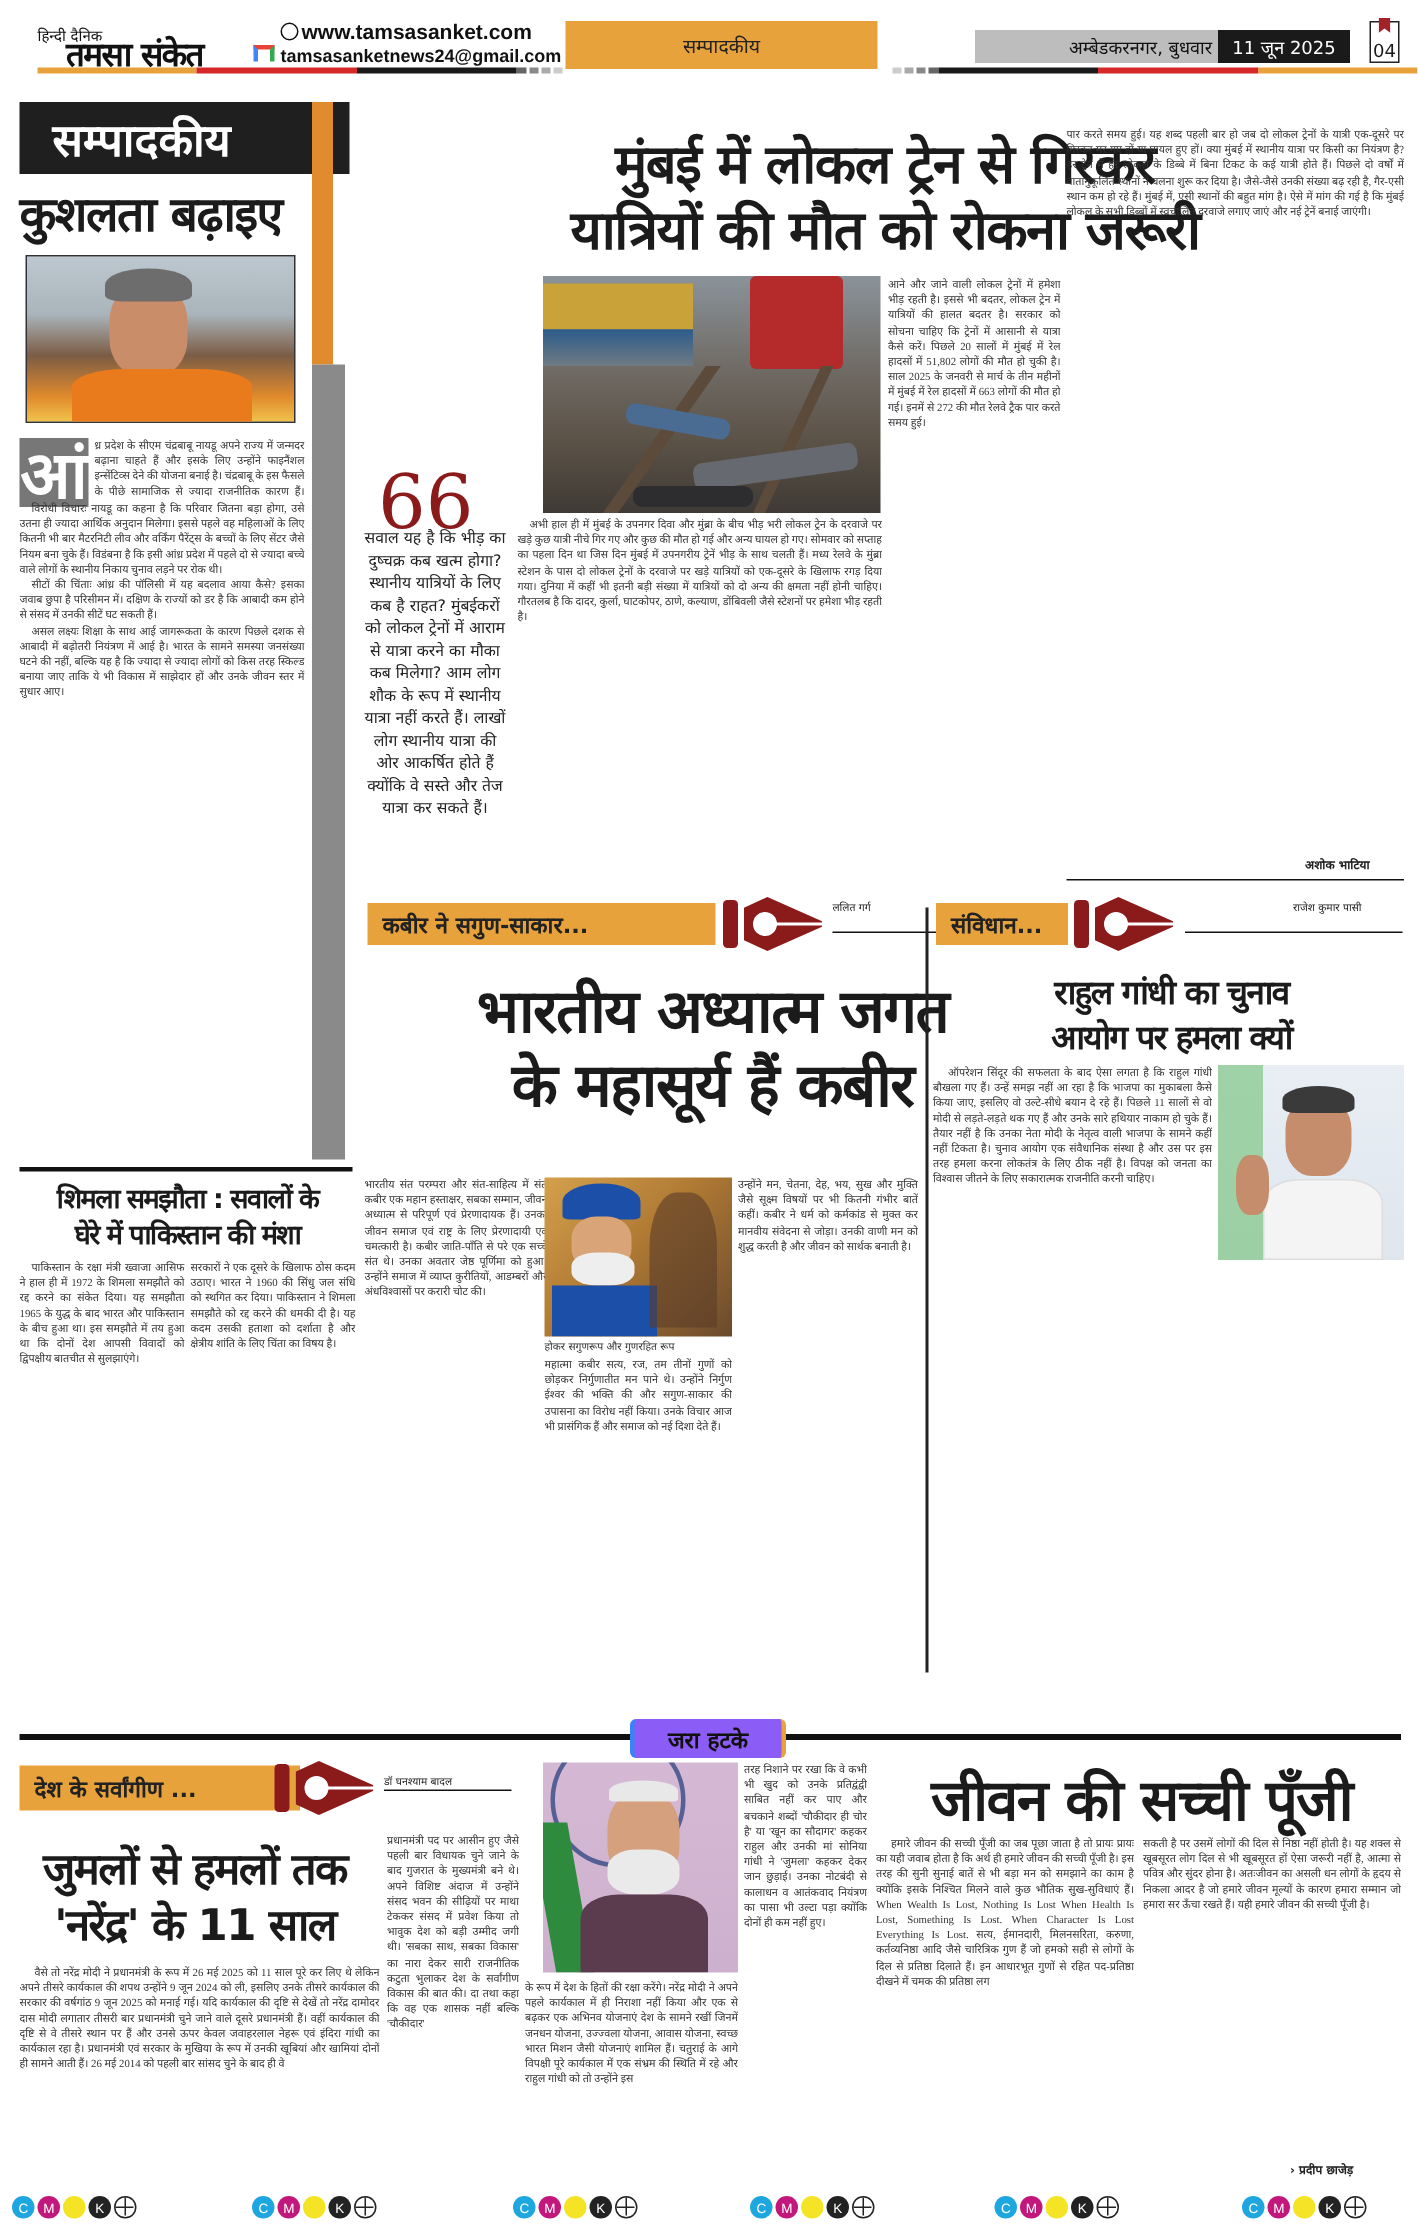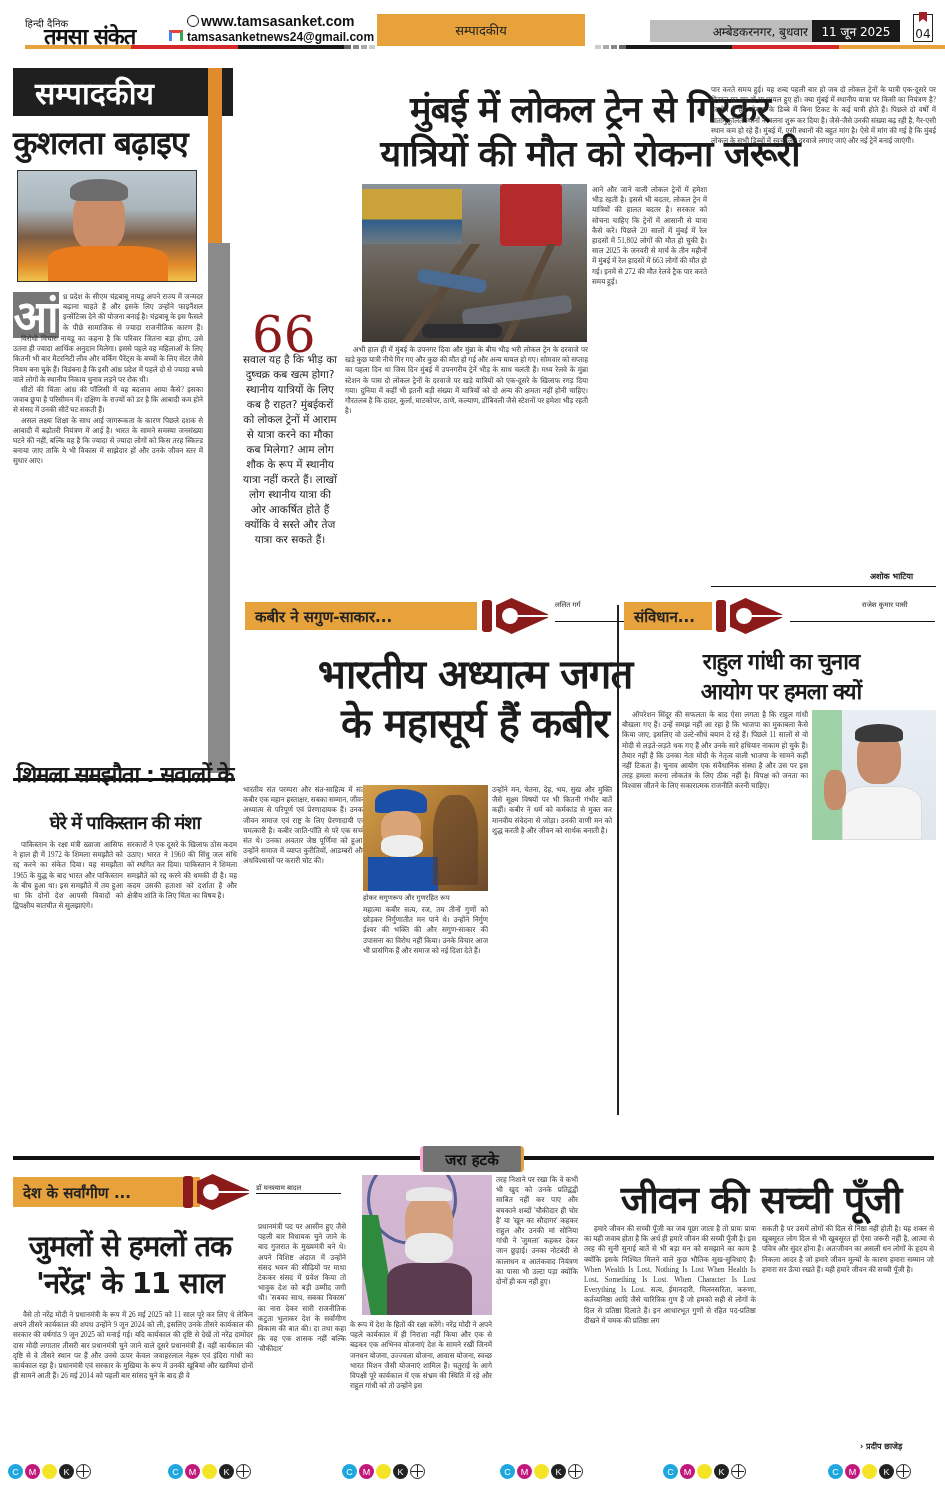--- a/index.html
+++ b/index.html
@@ -24,21 +24,21 @@
   .cmyk{display:flex;gap:2px;align-items:center}
   .dot{width:15px;height:15px;border-radius:50%;font-size:9px;color:#fff;display:flex;align-items:center;justify-content:center;font-family:"Liberation Sans",sans-serif}
   .reg{width:15px;height:15px;border-radius:50%;border:1.5px solid #222;position:relative}
   .reg:before{content:"";position:absolute;left:6px;top:0;width:1px;height:12px;background:#222}
   .reg:after{content:"";position:absolute;top:6px;left:0;height:1px;width:12px;background:#222}
   .photo{overflow:hidden}
   .dropcap{background:#777;color:#fff;font-weight:bold;font-size:44px;display:flex;align-items:center;justify-content:center}
   .quote-mark{color:#8b1a1a;font-size:50px;line-height:40px;font-family:"DejaVu Serif",serif}
   .pullquote{font-size:10.5px;line-height:15px;text-align:center;color:#222;font-family:"DejaVu Sans",sans-serif}
   .vline{background:#222;width:1.5px}
-  .zara{font-size:15px;font-weight:bold;color:#111;display:flex;align-items:center;justify-content:center;background:#737373;border-left:3px solid #f9a8d4;border-right:3px solid #e8a23b;border-radius:4px}
+  .zara{font-size:15px;font-weight:bold;color:#111;display:flex;align-items:center;justify-content:center;background:#8b5cf6;border-left:3px solid #3b82f6;border-right:3px solid #e8a23b;border-radius:4px}
 </style>
 </head>
 <body>
 
 <div class="abs" style="left:12px;top:0;width:945px;height:50px">
   <div class="abs masthead-small" style="left:13px;top:16px">हिन्दी दैनिक</div>
   <div class="abs masthead-name" style="left:32px;top:20px">तमसा संकेत</div>
   <div class="abs" style="left:157px;top:30px;width:14px;height:11px;border-left:3px solid #4285f4;border-right:3px solid #34a853;border-top:3px solid #ea4335"></div>
   <div class="abs" style="left:175px;top:15px;width:12px;height:12px;border:1.5px solid #111;border-radius:50%"></div>
   <div class="abs web" style="left:189px;top:13px">www.tamsasanket.com</div>
@@ -164,21 +164,21 @@
 <div class="abs h-big" style="left:622px;top:675px;width:318px;font-size:22px">आयोग पर हमला क्यों</div>
 <div class="abs photo" style="left:812px;top:710px;width:124px;height:130px;background:linear-gradient(180deg,#e8eef4 0%,#dfe6ee 100%)">
   <div class="abs" style="left:0;top:0;width:30px;height:130px;background:#6fbf73;opacity:.6"></div>
   <div class="abs" style="left:45px;top:22px;width:44px;height:52px;background:#c58d6c;border-radius:40%"></div>
   <div class="abs" style="left:43px;top:14px;width:48px;height:18px;background:#3a3a3a;border-radius:50% 50% 20% 20%"></div>
   <div class="abs" style="left:30px;top:76px;width:80px;height:54px;background:#f4f4f4;border-radius:30% 30% 0 0;border:1px solid #ddd"></div>
   <div class="abs" style="left:12px;top:60px;width:22px;height:40px;background:#c58d6c;border-radius:40%"></div>
 </div>
 <div class="abs txt" style="left:622px;top:710px;width:186px;height:410px;text-indent:10px">ऑपरेशन सिंदूर की सफलता के बाद ऐसा लगता है कि राहुल गांधी बौखला गए हैं। उन्हें समझ नहीं आ रहा है कि भाजपा का मुकाबला कैसे किया जाए, इसलिए वो उल्टे-सीधे बयान दे रहे हैं। पिछले 11 सालों से वो मोदी से लड़ते-लड़ते थक गए हैं और उनके सारे हथियार नाकाम हो चुके हैं। तैयार नहीं है कि उनका नेता मोदी के नेतृत्व वाली भाजपा के सामने कहीं नहीं टिकता है। चुनाव आयोग एक संवैधानिक संस्था है और उस पर इस तरह हमला करना लोकतंत्र के लिए ठीक नहीं है। विपक्ष को जनता का विश्वास जीतने के लिए सकारात्मक राजनीति करनी चाहिए।</div>
 
-<div class="abs h-big" style="left:10px;top:758px;width:230px;font-size:22px">शिमला समझौता : सवालों के</div>
+<div class="abs h-big" style="left:10px;top:786px;width:230px;font-size:18px">शिमला समझौता : सवालों के</div>
 <div class="abs h-big" style="left:10px;top:810px;width:230px;font-size:18px">घेरे में पाकिस्तान की मंशा</div>
 <div class="abs txt" style="left:13px;top:840px;width:110px;height:275px;text-indent:8px">पाकिस्तान के रक्षा मंत्री ख्वाजा आसिफ ने हाल ही में 1972 के शिमला समझौते को रद्द करने का संकेत दिया। यह समझौता 1965 के युद्ध के बाद भारत और पाकिस्तान के बीच हुआ था। इस समझौते में तय हुआ था कि दोनों देश आपसी विवादों को द्विपक्षीय बातचीत से सुलझाएंगे।</div>
 <div class="abs txt" style="left:127px;top:840px;width:110px;height:275px">सरकारों ने एक दूसरे के खिलाफ ठोस कदम उठाए। भारत ने 1960 की सिंधु जल संधि को स्थगित कर दिया। पाकिस्तान ने शिमला समझौते को रद्द करने की धमकी दी है। यह कदम उसकी हताशा को दर्शाता है और क्षेत्रीय शांति के लिए चिंता का विषय है।</div>
 
 <div class="abs rule" style="left:13px;top:1156px;width:410px;height:4px"></div>
 <div class="abs zara" style="left:420px;top:1146px;width:104px;height:26px">
   <span>जरा हटके</span>
 </div>
 <div class="abs rule" style="left:524px;top:1156px;width:410px;height:4px"></div>
 

